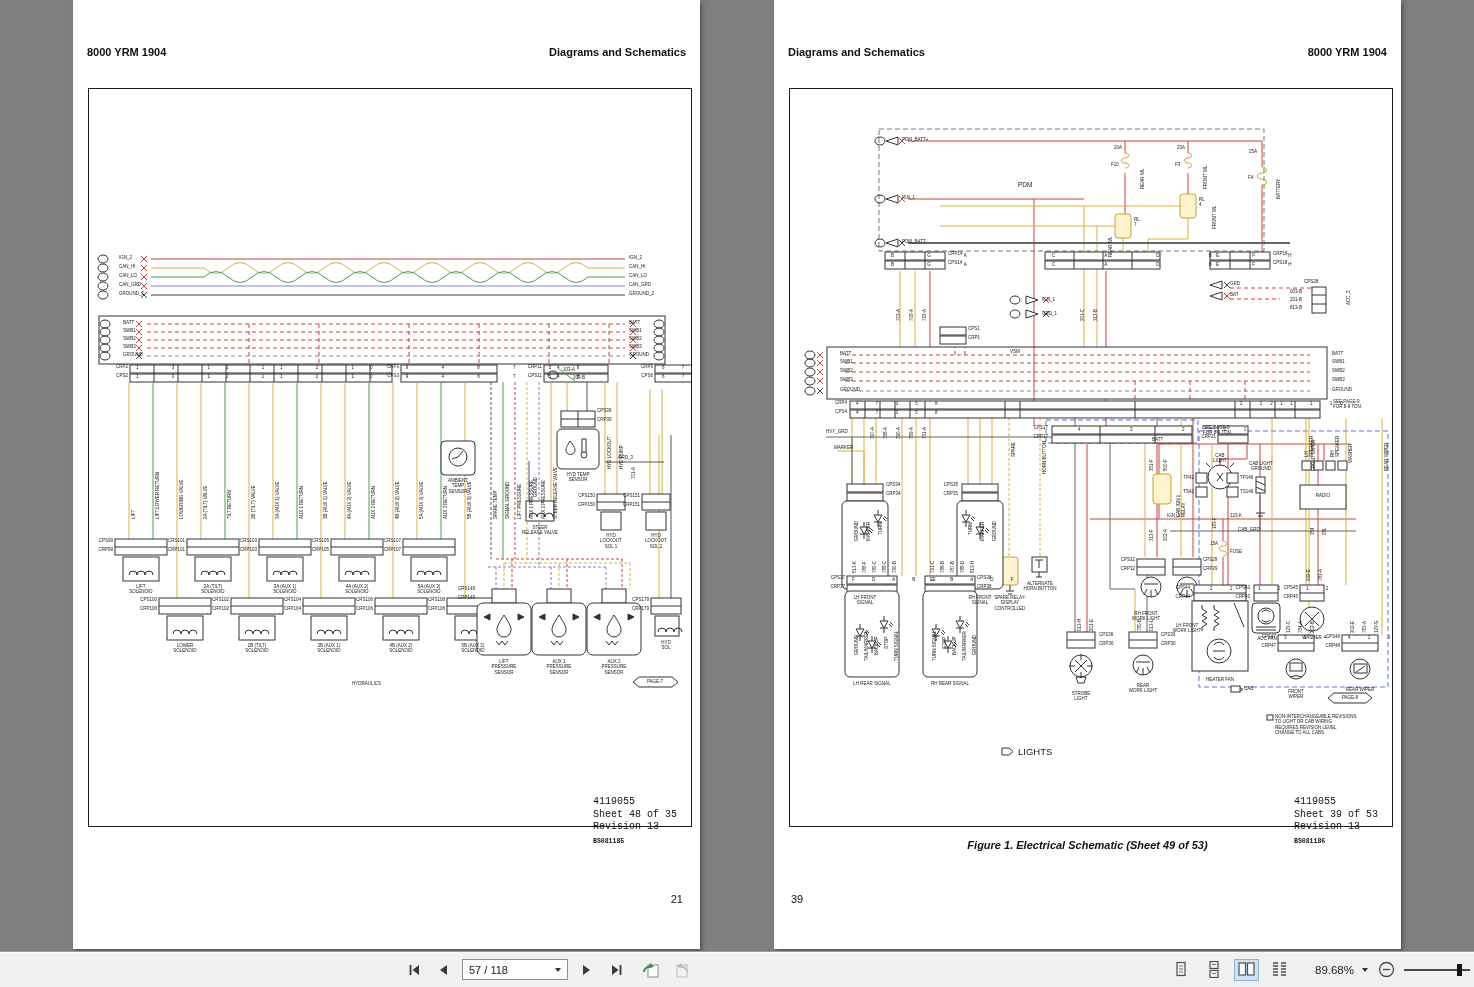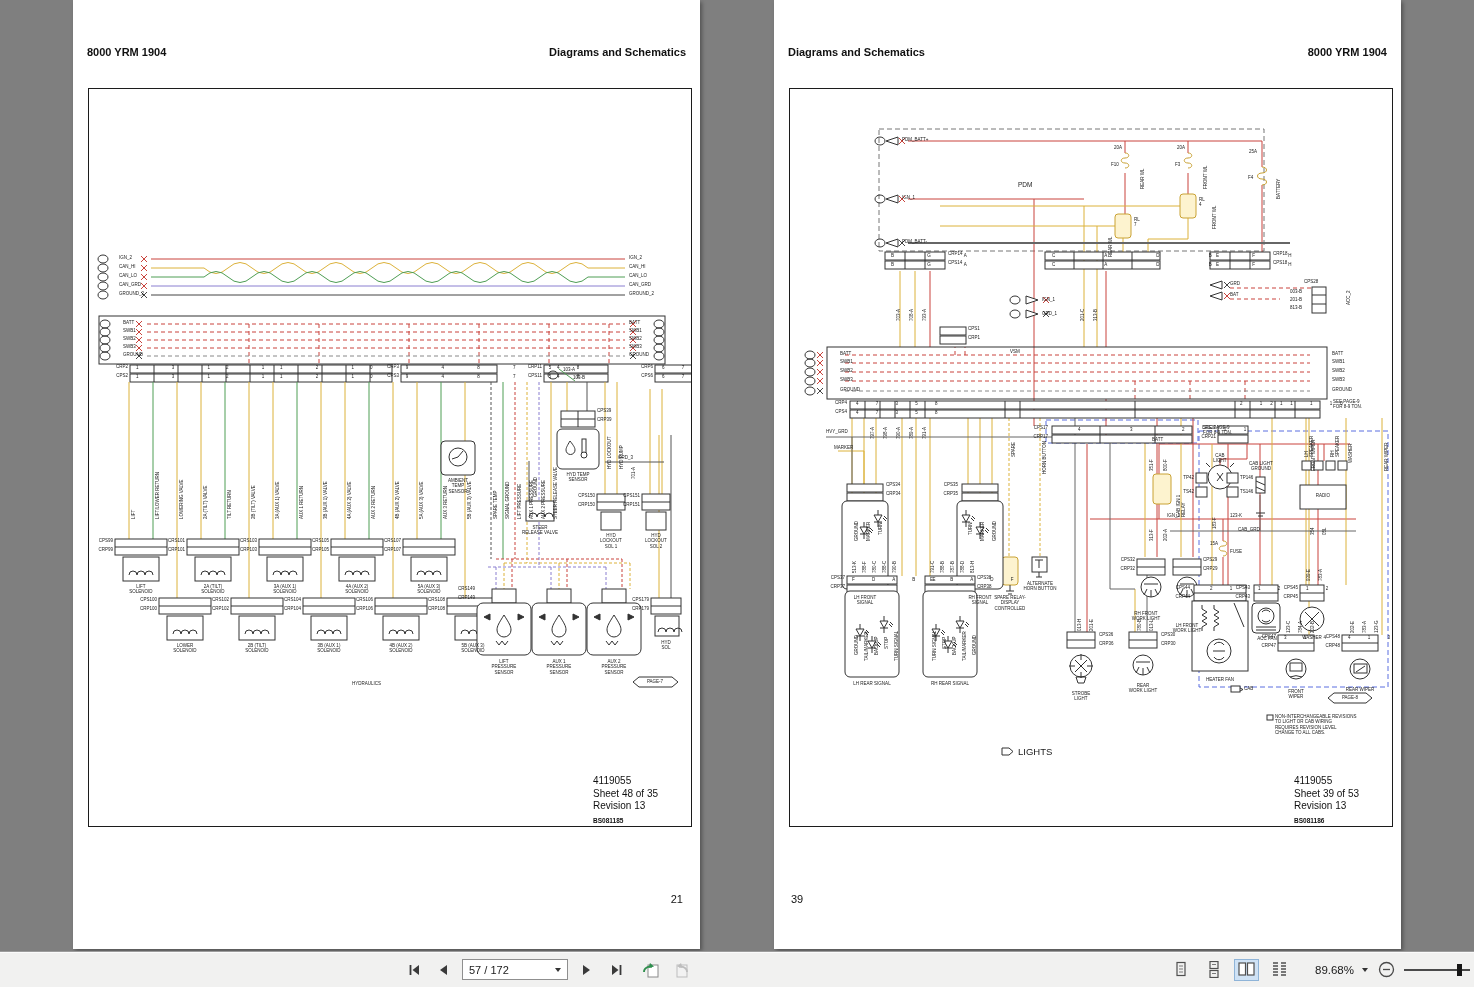--- a/index.html
+++ b/index.html
@@ -13,21 +13,21 @@
   .labels{position:absolute;left:0;top:0;width:602px;height:737px;}
   .slbl{position:absolute;font-size:4.5px;line-height:1.2;color:#1a1a1a;white-space:pre;}
   .c{transform:translateX(-50%);text-align:center;}
   .ra{transform:translateX(-100%);text-align:right;}
   .r{transform:rotate(-90deg);transform-origin:0 0;}
   .big{font-size:9.5px;} .med{font-size:6.5px;}
   .pnA{letter-spacing:16px;} .pnB{letter-spacing:8px;} .pnD{letter-spacing:24px;}
   .caption{position:absolute;top:839px;left:0;width:100%;text-align:center;font-size:11px;font-weight:bold;font-style:italic;color:#111;}
   .pagenum{position:absolute;top:893px;font-size:11px;color:#111;}
   .pn-right{right:17px;} .pn-left{left:17px;}
-  .revblock{position:absolute;left:504px;top:686px;font-size:10px;line-height:1.25;color:#111;}
+  .revblock{position:absolute;left:504px;top:707px;font-size:10px;line-height:1.25;color:#111;font-family:Liberation Mono, monospace;}
   .revcode{font-size:6.5px;font-weight:bold;margin-top:4px;}
   
   .toolbar{position:absolute;left:0;bottom:0;width:100%;height:35px;background:#f1f1f0;border-top:1px solid #9c9c9c;box-shadow:inset 0 1px 0 #fbfbfb;}
   .tb-left{position:absolute;left:404px;top:0;height:100%;display:flex;align-items:center;gap:9px;}
   .tb-right{position:absolute;right:4px;top:0;height:100%;display:flex;align-items:center;gap:8px;}
   .tb-btn{width:20px;height:20px;display:flex;align-items:center;justify-content:center;}
   .combo{width:106px;height:21px;background:#fff;border:1px solid #8f8f8f;display:flex;align-items:center;font-size:11px;padding:0 6px;color:#1a1a1a;box-sizing:border-box;}
   .caret-down{width:0;height:0;border-left:3.5px solid transparent;border-right:3.5px solid transparent;border-top:4.5px solid #333;}
   .combo .caret-down{margin-left:auto;}
   .layout-btn{width:25px;height:22px;display:flex;align-items:center;justify-content:center;border:1px solid transparent;box-sizing:border-box;}
@@ -871,38 +871,39 @@
 REQUIRES REVISION LEVEL
 CHANGE TO ALL CABS.</div>
         </div>
       <div class="revblock">
         <div>4119055</div>
         <div>Sheet 39 of 53</div>
         <div>Revision 13</div>
         <div class="revcode">BS081186</div>
       </div>
     </div>
+    <div class="caption">Figure 1. Electrical Schematic (Sheet 49 of 53)</div>
     <div class="pagenum pn-left">39</div>
   </div>
 
   <div class="toolbar">
     <div class="tb-left">
       <div class="tb-btn">
         <svg width="13" height="12">
             <path d="M2.5,1 V11" stroke="#3a3a3a" stroke-width="1.8" fill="none"></path>
             <path d="M11,1 L4.5,6 L11,11 Z" fill="#3a3a3a"></path>
           </svg>
       </div>
       <div class="tb-btn">
         <svg width="12" height="12">
             <path d="M10,1 L3,6 L10,11 Z" fill="#3a3a3a"></path>
           </svg>
       </div>
       <div class="combo">
-        <span>57 / 172</span>
+        <span>57 / 118</span>
         <span class="caret-down"></span>
       </div>
       <div class="tb-btn">
         <svg width="12" height="12">
             <path d="M2,1 L9,6 L2,11 Z" fill="#3a3a3a"></path>
           </svg>
       </div>
       <div class="tb-btn">
         <svg width="13" height="12">
             <path d="M2,1 L8.5,6 L2,11 Z" fill="#3a3a3a"></path>

